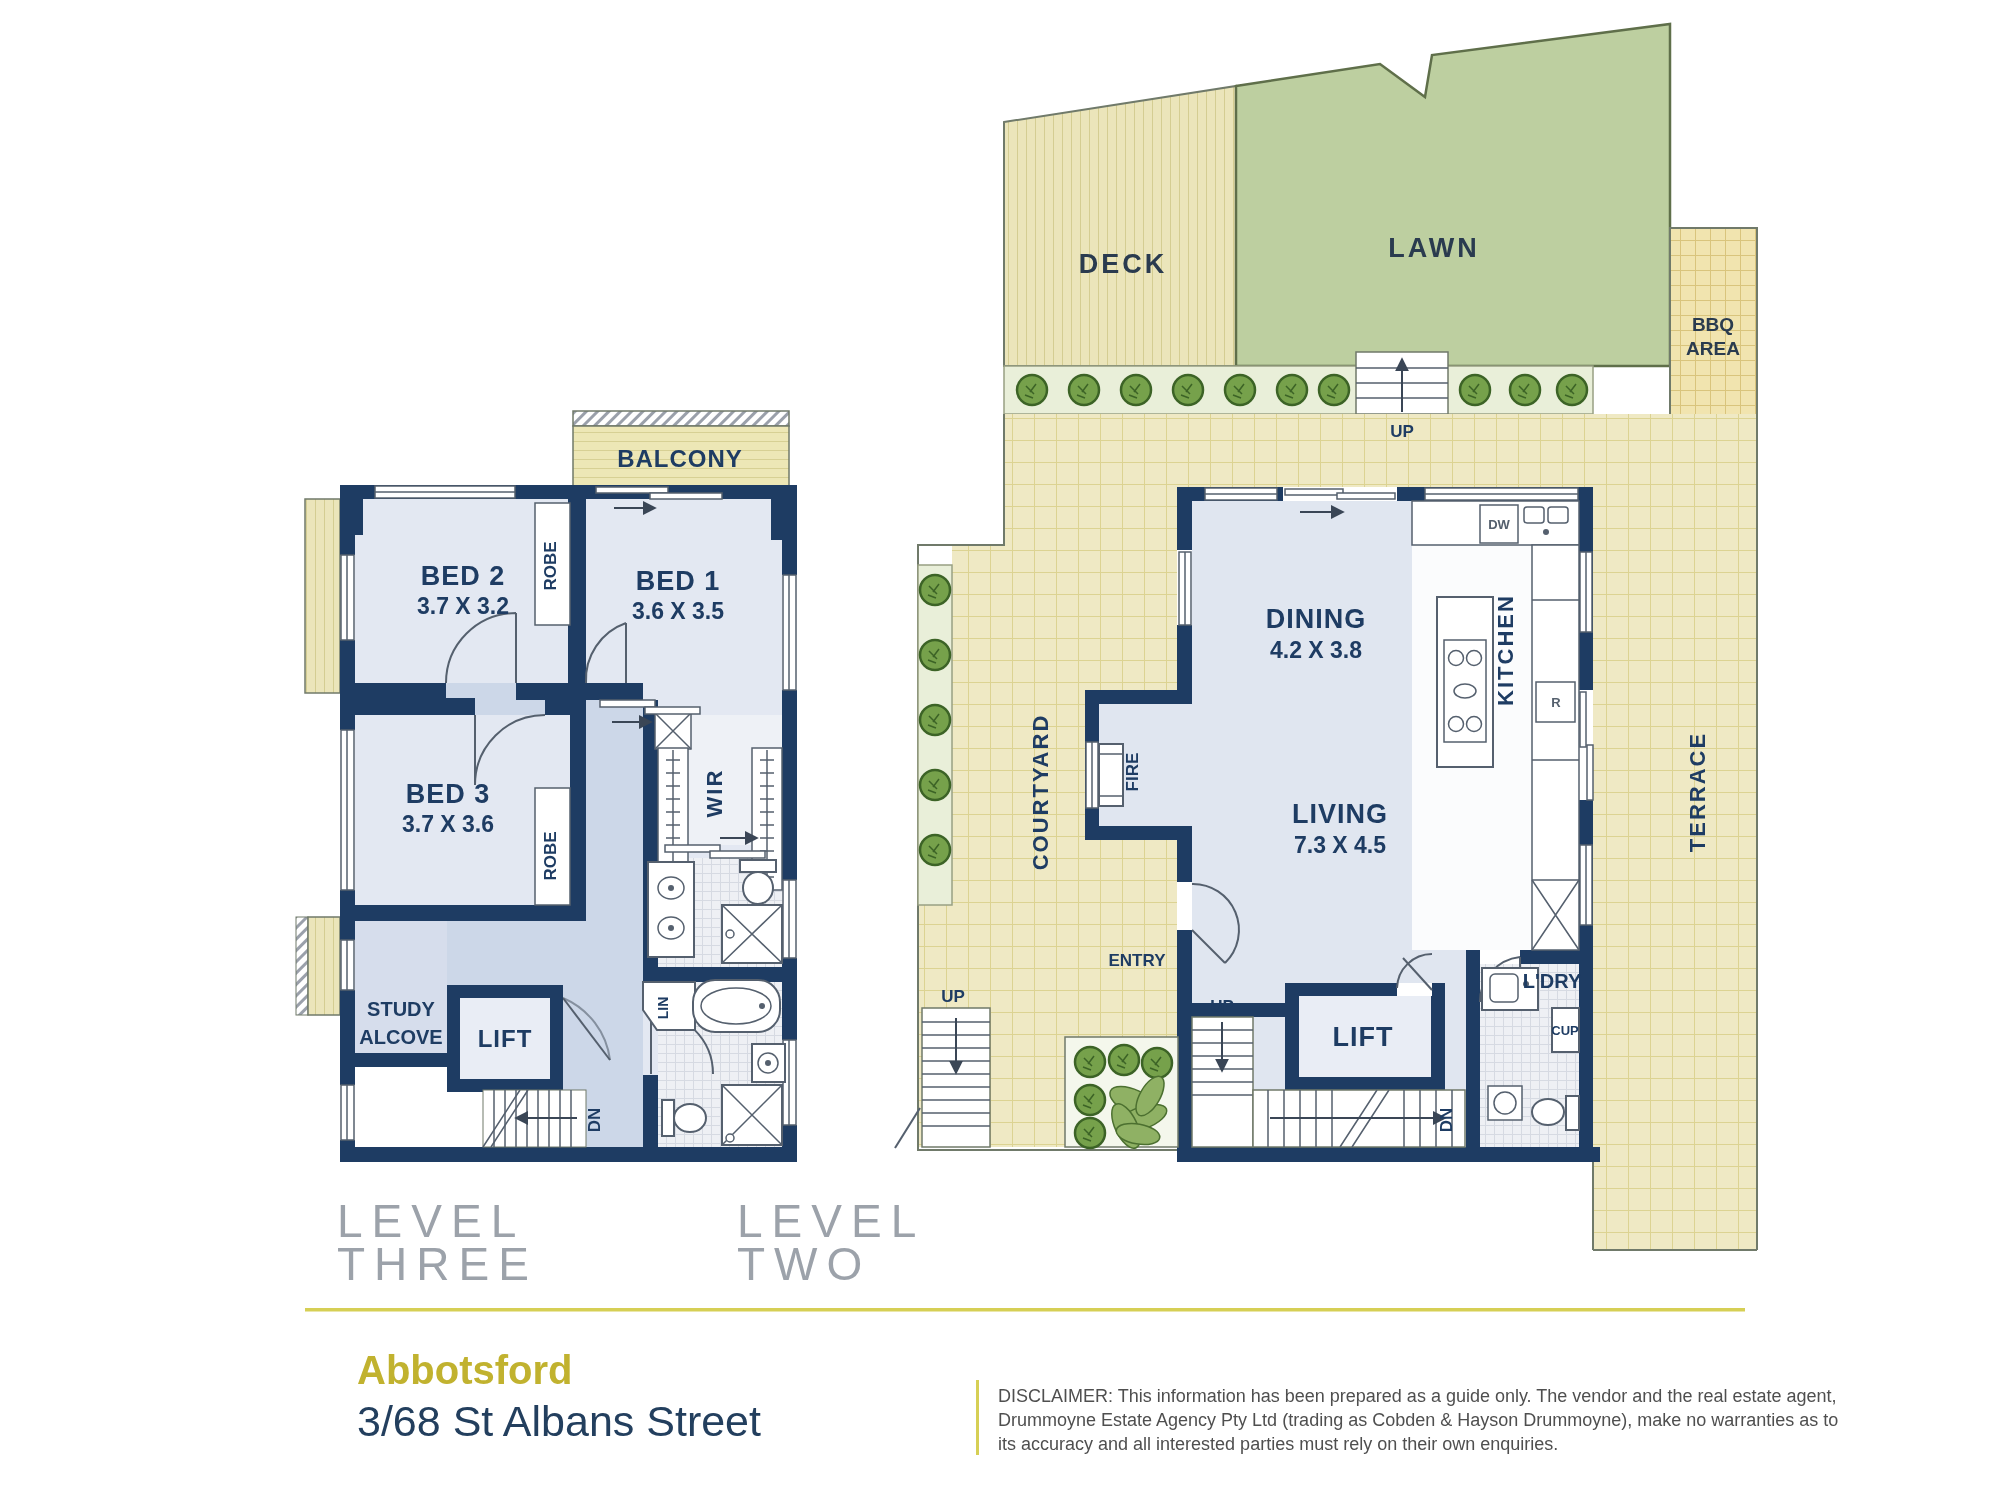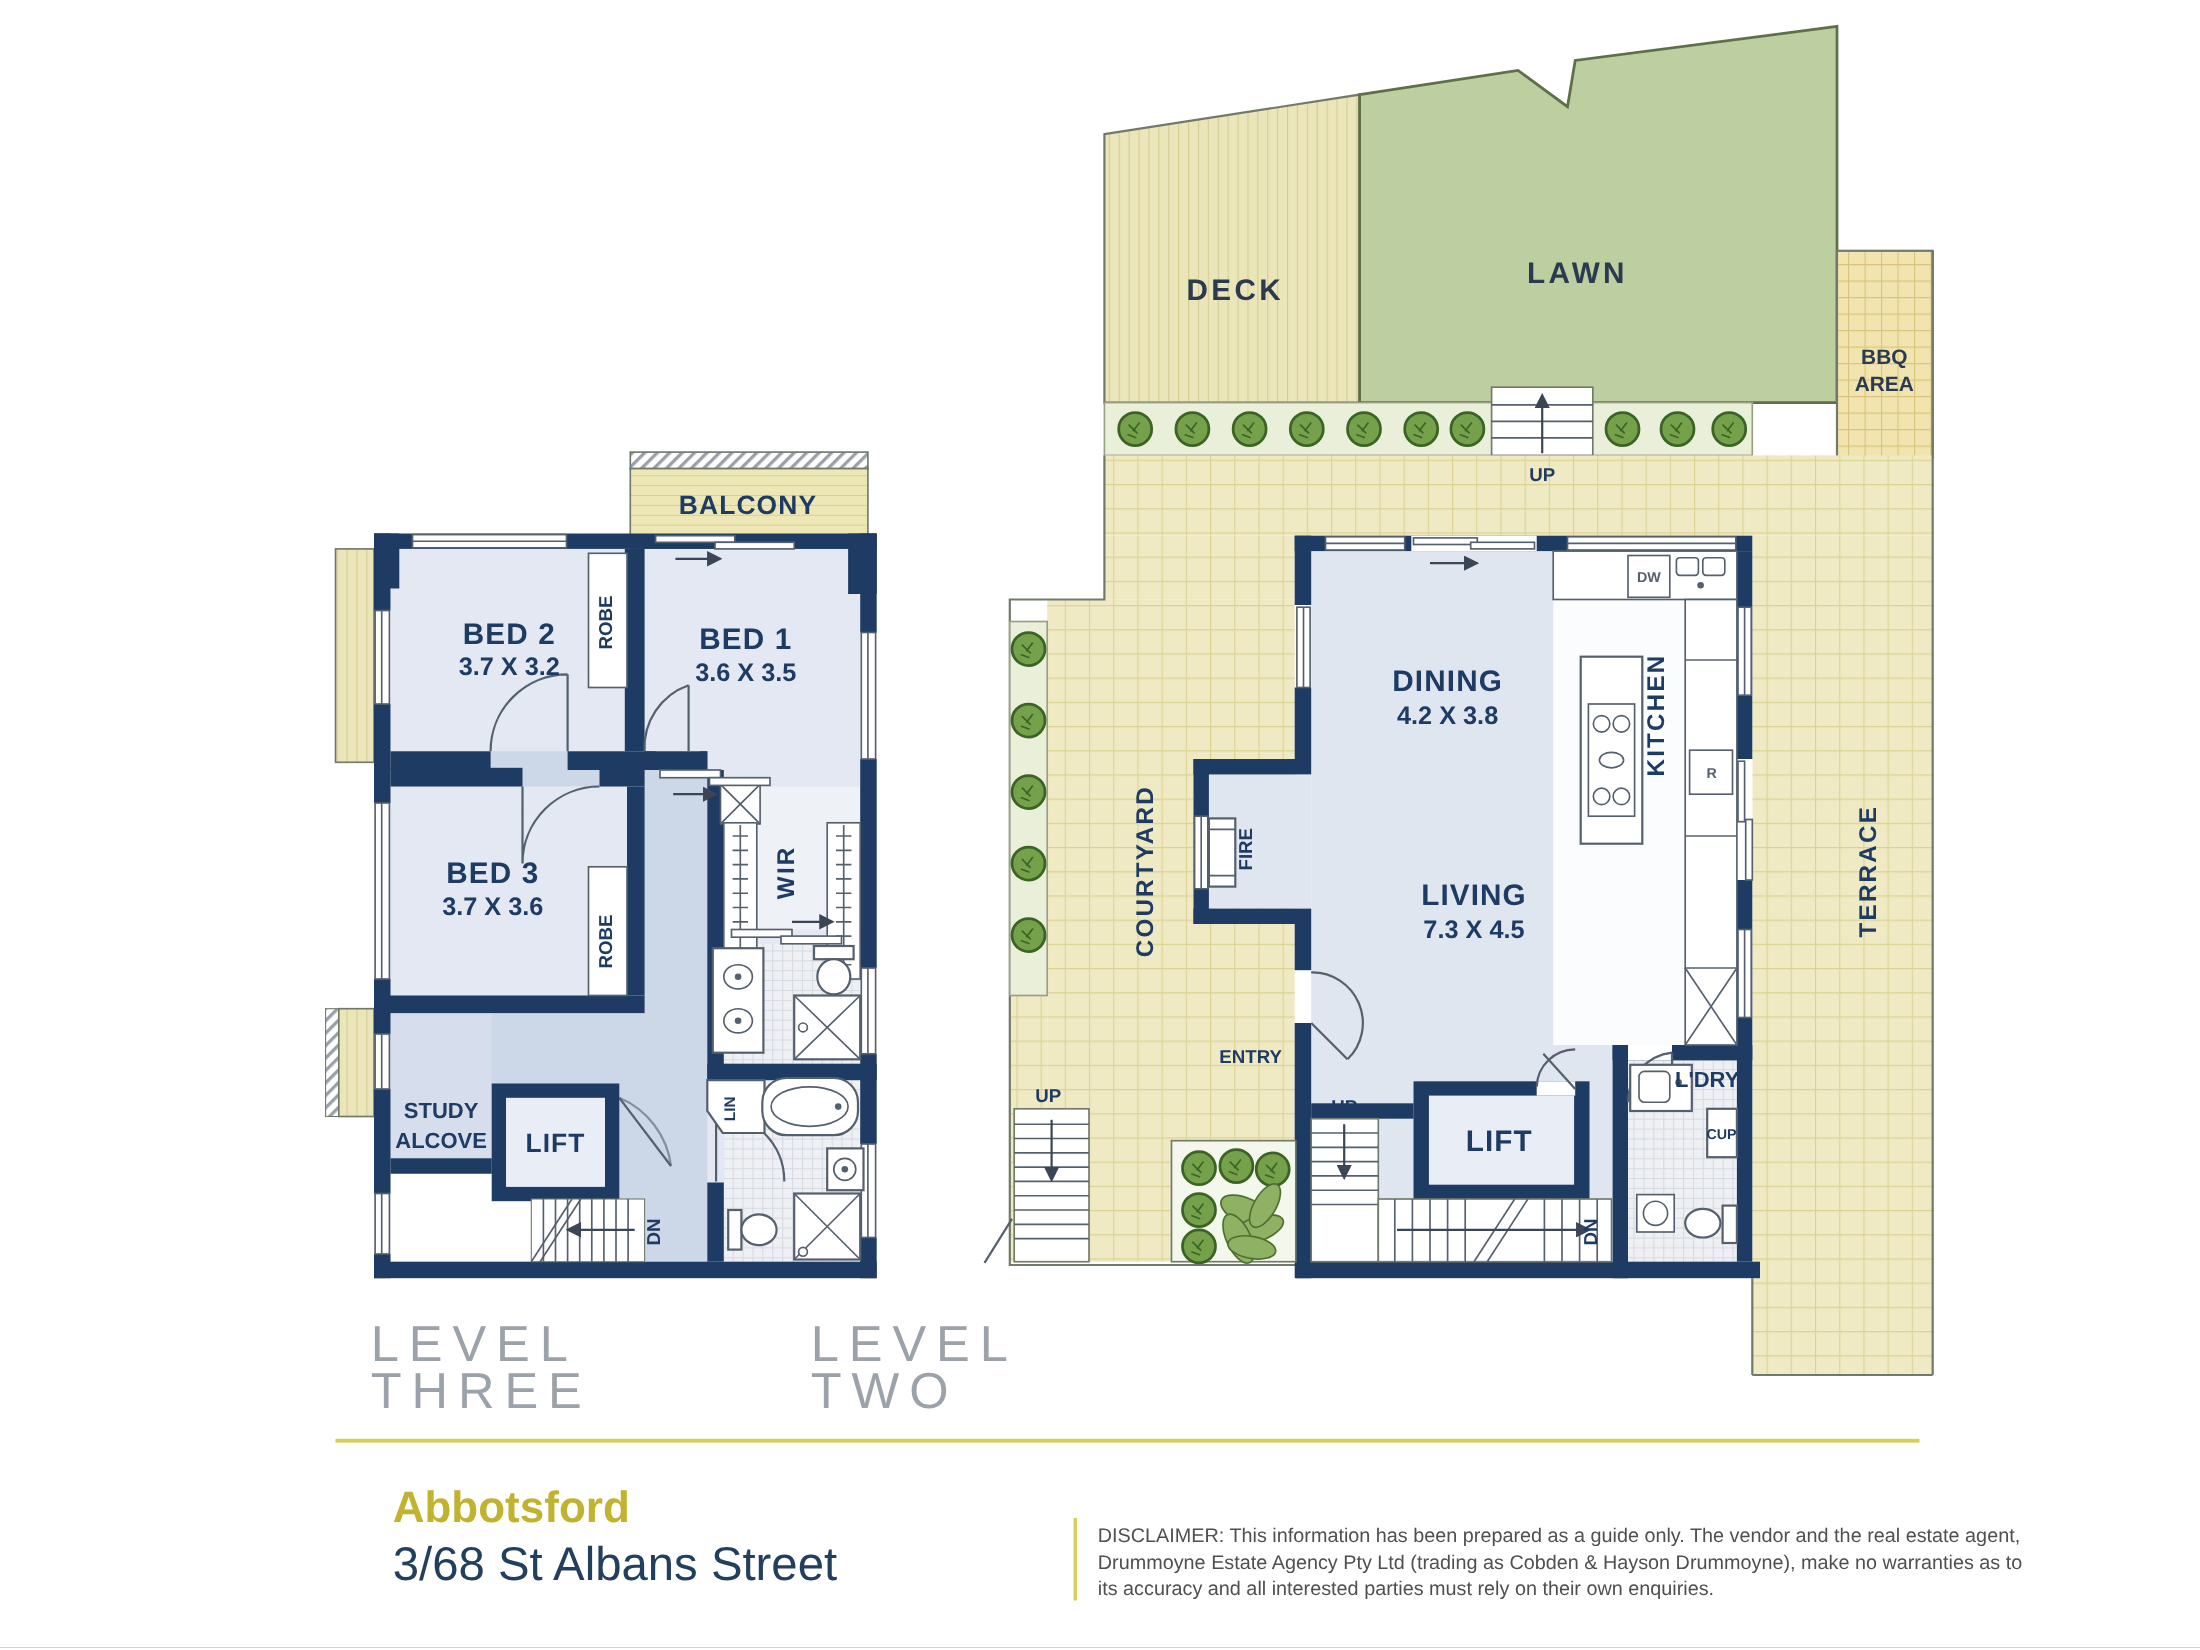--- a/index.html
+++ b/index.html
@@ -1,16 +1,16 @@
 <!DOCTYPE html>
 <html><head>
 <meta charset="utf-8">
 <style>
   html,body{margin:0;padding:0;background:#ffffff;}
-  .stage{position:relative;width:2000px;height:1498px;background:#15803d;overflow:hidden;}
+  .stage{position:relative;width:2000px;height:1498px;background:#84cc16;overflow:hidden;}
   svg{display:block;}
   text{font-family:"Liberation Sans", sans-serif;}
   .t-room{font-size:27px;font-weight:700;fill:#1e3c63;text-anchor:middle;letter-spacing:1px;}
   .t-dims{font-size:23px;font-weight:700;fill:#1e3c63;text-anchor:middle;}
   .t-sm{font-size:17px;font-weight:700;fill:#1e3c63;text-anchor:middle;}
   .t-xs{font-size:13px;font-weight:700;fill:#55606e;text-anchor:middle;}
   .t-vert{font-size:22px;font-weight:700;fill:#1e3c63;text-anchor:middle;letter-spacing:2px;}
   .t-out{font-size:27px;font-weight:700;fill:#2a3b4f;text-anchor:middle;letter-spacing:3px;}
   .t-out-sm{font-size:19px;font-weight:700;fill:#2a3b4f;text-anchor:middle;}
   .t-title{font-size:46px;font-weight:400;fill:#9ca2aa;letter-spacing:9px;}

